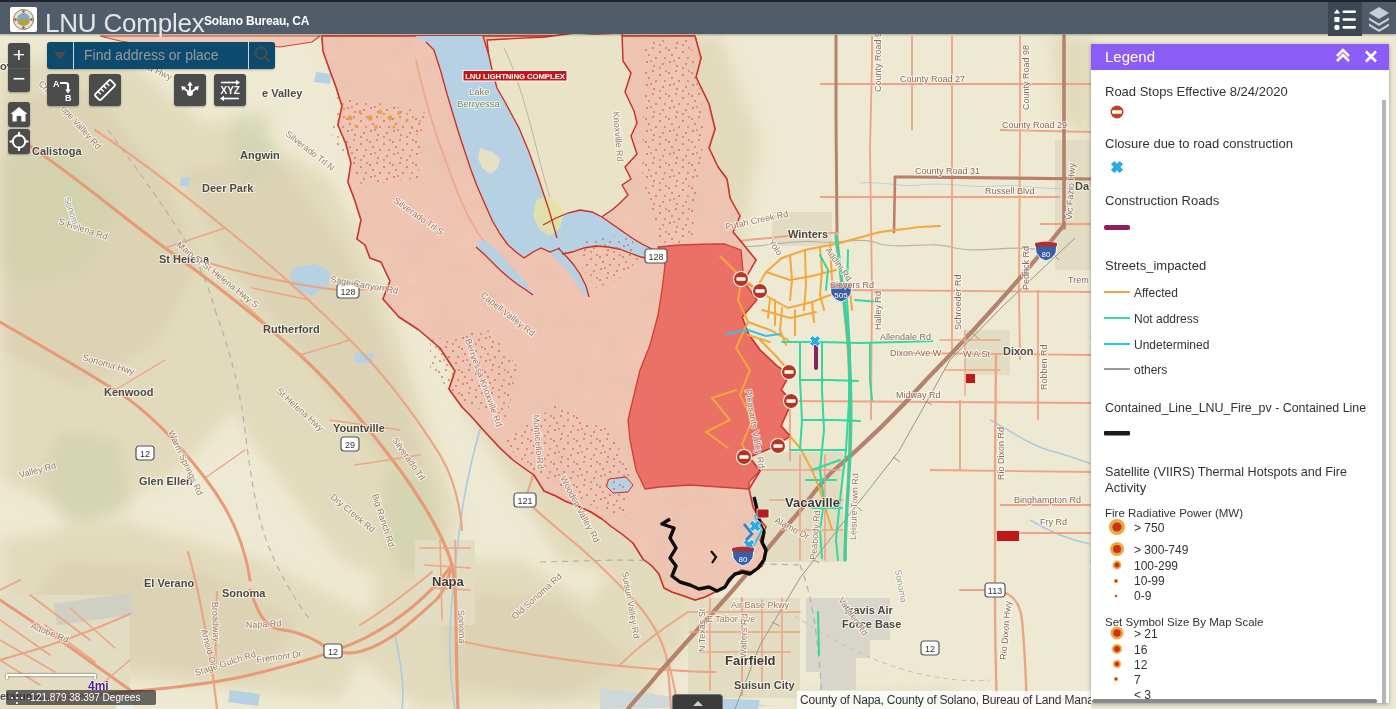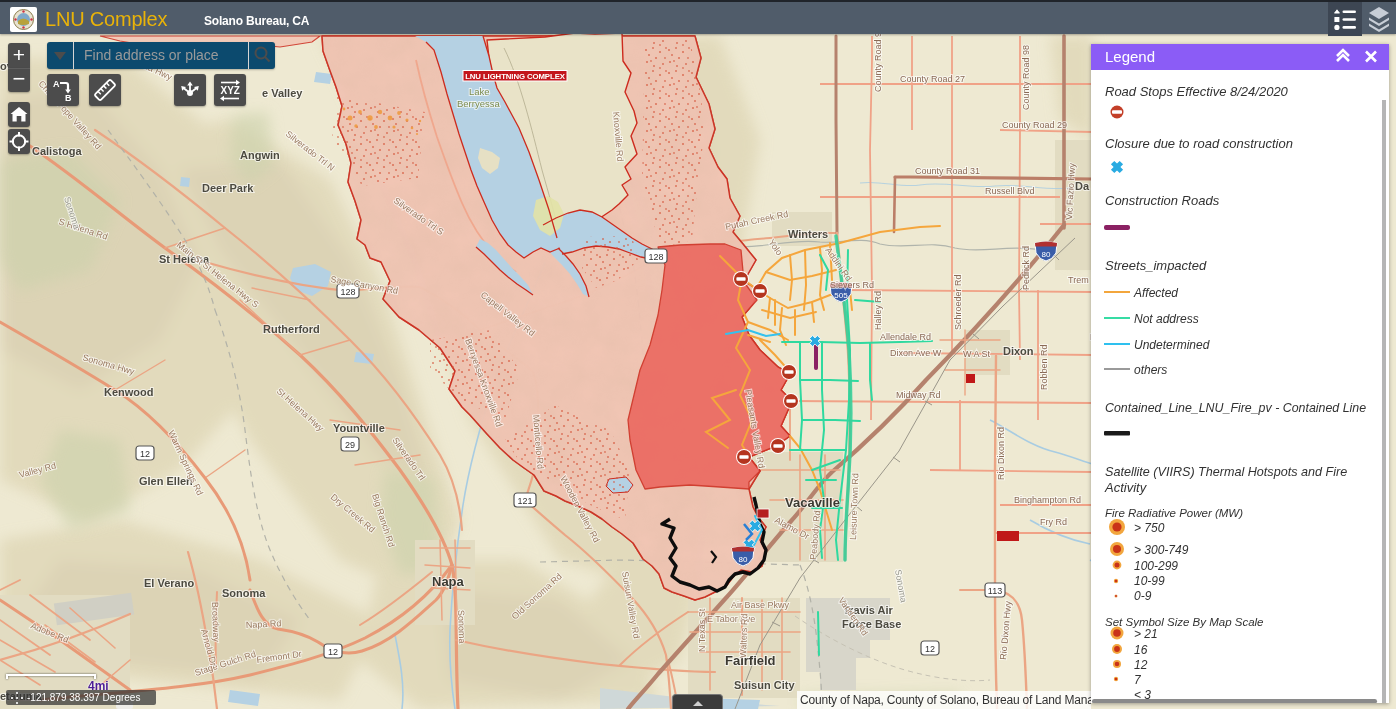--- a/index.html
+++ b/index.html
@@ -2,21 +2,21 @@
 <html><head>
 <meta charset="utf-8">
 <style>
 * { margin:0; padding:0; box-sizing:border-box; }
 html,body { width:1396px; height:709px; overflow:hidden; font-family:"Liberation Sans", sans-serif; }
 #stage { position:relative; width:1396px; height:709px; background:#efead4; overflow:hidden; }
 #mapsvg { position:absolute; left:0; top:0; }
 
 #topbar { position:absolute; left:0; top:0; width:1396px; height:34px; background:#505c6a; border-top:2px solid #20242a; box-shadow:0 1px 2px rgba(0,0,0,.3); z-index:30; }
 #logo { position:absolute; left:10px; top:5px; width:27px; height:25px; background:#fff; border-radius:2px; }
-#title { position:absolute; left:45px; top:6px; color:#eab308; font-size:20px; font-weight:400; letter-spacing:-0.2px; }
+#title { position:absolute; left:45px; top:6px; color:#e5e5e5; font-size:26px; font-weight:400; letter-spacing:-0.2px; }
 #subtitle { position:absolute; left:204px; top:12px; color:#fff; font-size:12px; font-weight:700; letter-spacing:-0.2px; }
 .tb-btn { position:absolute; top:0; width:34px; height:34px; z-index:31; }
 #btn-legendtool { left:1328px; background:#3d4653; }
 #btn-layers { left:1362px; }
 
 .ctl { position:absolute; background:#4c4c4c; border-radius:3px; color:#fff; text-align:center; z-index:20; box-shadow:0 1px 2px rgba(0,0,0,.3); }
 #zoomin  { left:8px; top:43px;  width:22px; height:25px; font-size:21px; line-height:24px; border-radius:3px 3px 0 0; }
 #zoomout { left:8px; top:68px;  width:22px; height:24px; font-size:22px; line-height:20px; border-top:1px solid #5e5e5e; border-radius:0 0 3px 3px; }
 #homebtn { left:8px; top:102px; width:22px; height:25px; }
 #locbtn  { left:8px; top:129px; width:22px; height:25px; }
@@ -27,21 +27,21 @@
 #search .inp { flex:1; color:#9a9a9a; font-size:14px; line-height:27px; padding-left:10px; }
 #search .mag { width:27px; height:27px; border-left:1px solid #d5d5d5; position:relative; }
 .tool { position:absolute; width:32px; height:32px; background:#4c4c4c; border-radius:3px; z-index:20; box-shadow:0 1px 2px rgba(0,0,0,.3); }
 #t-ab { left:47px; top:74px; }
 #t-ruler { left:89px; top:74px; }
 #t-share { left:174px; top:74px; }
 #t-xyz { left:214px; top:74px; }
 
 #legend { position:absolute; left:1091px; top:44px; width:298px; height:659px; background:#fff; z-index:25; box-shadow:0 1px 4px rgba(0,0,0,.35); }
 #legend .hd { position:absolute; left:0; top:0; width:298px; height:26px; background:#8b5cf6; color:#fff; font-size:15px; line-height:26px; padding-left:14px; }
-#legend .body { position:absolute; left:0; top:26px; width:298px; height:633px; overflow:hidden; color:#323232;font-style:italic; }
+#legend .body { position:absolute; left:0; top:26px; width:298px; height:633px; overflow:hidden; color:#323232; }
 .li-t { position:absolute; left:14px; font-size:13px; color:#323232; white-space:nowrap; }
 .li-s { position:absolute; left:14px; font-size:11.5px; color:#323232; white-space:nowrap; }
 .li-sub { position:absolute; left:43px; font-size:12px; color:#323232; white-space:nowrap; }
 
 #attrib { position:absolute; left:797px; top:691px; width:294px; height:18px; background:rgba(255,255,255,.82); z-index:22; font-size:12px; letter-spacing:-0.2px; color:#323232; line-height:18px; padding-left:3px; white-space:nowrap; overflow:hidden; }
 #coords { position:absolute; left:6px; top:690px; height:15px; background:rgba(50,50,50,.72); border-radius:2px; z-index:22; color:#fff; font-size:10px; line-height:15px; padding:0 16px 0 21px; }
 #scalebar { position:absolute; left:6px; top:674px; width:90px; height:5px; border-left:2px solid #fff; border-right:2px solid #fff; border-top:2px solid #fff; z-index:22; filter:drop-shadow(0 0 1px rgba(0,0,0,.6)); }
 #scalelab { position:absolute; left:88px; top:679px; color:#4c1d95; font-size:12px; font-weight:700; z-index:22; text-shadow:0 0 2px #fff,0 0 2px #fff; }
 #bottomtab { position:absolute; left:672px; top:694px; width:51px; height:15px; background:#3b3b3b; border:1px solid #777; border-bottom:none; border-radius:4px 4px 0 0; z-index:23; }
 #bottomtab:after { content:""; position:absolute; left:20px; top:6px; border-left:5px solid transparent; border-right:5px solid transparent; border-bottom:5px solid #cfcfcf; }

